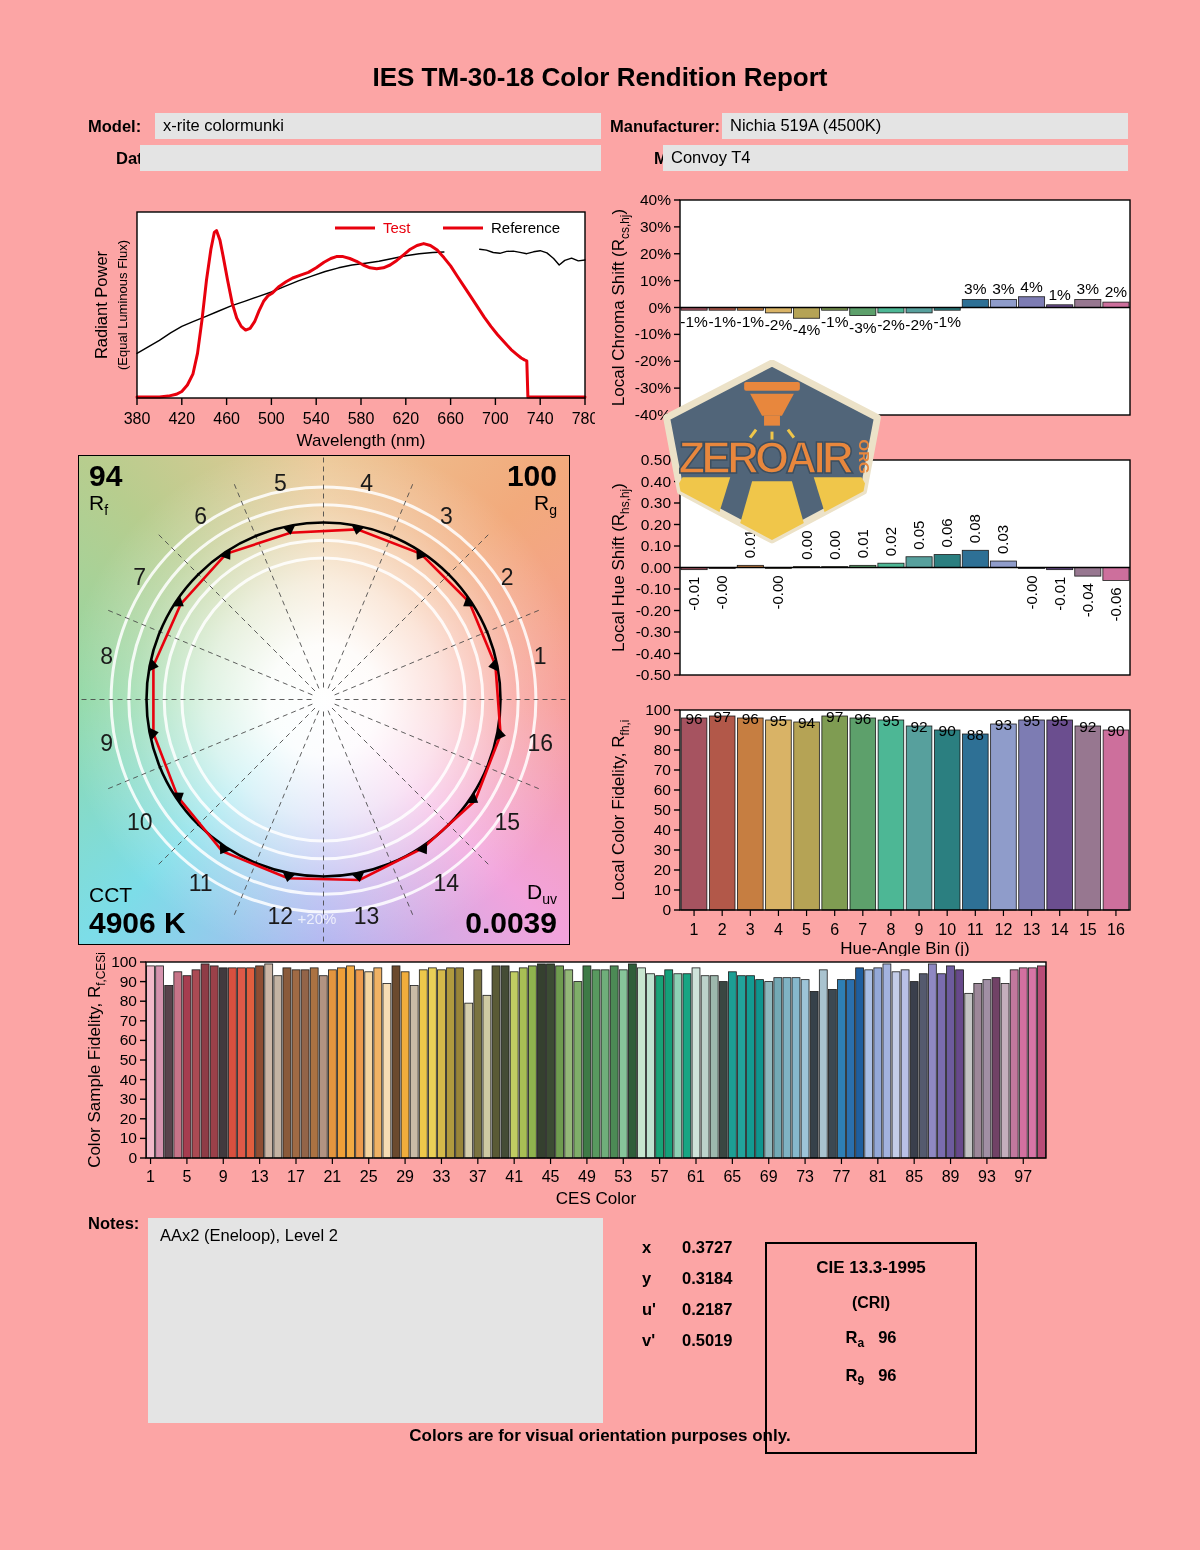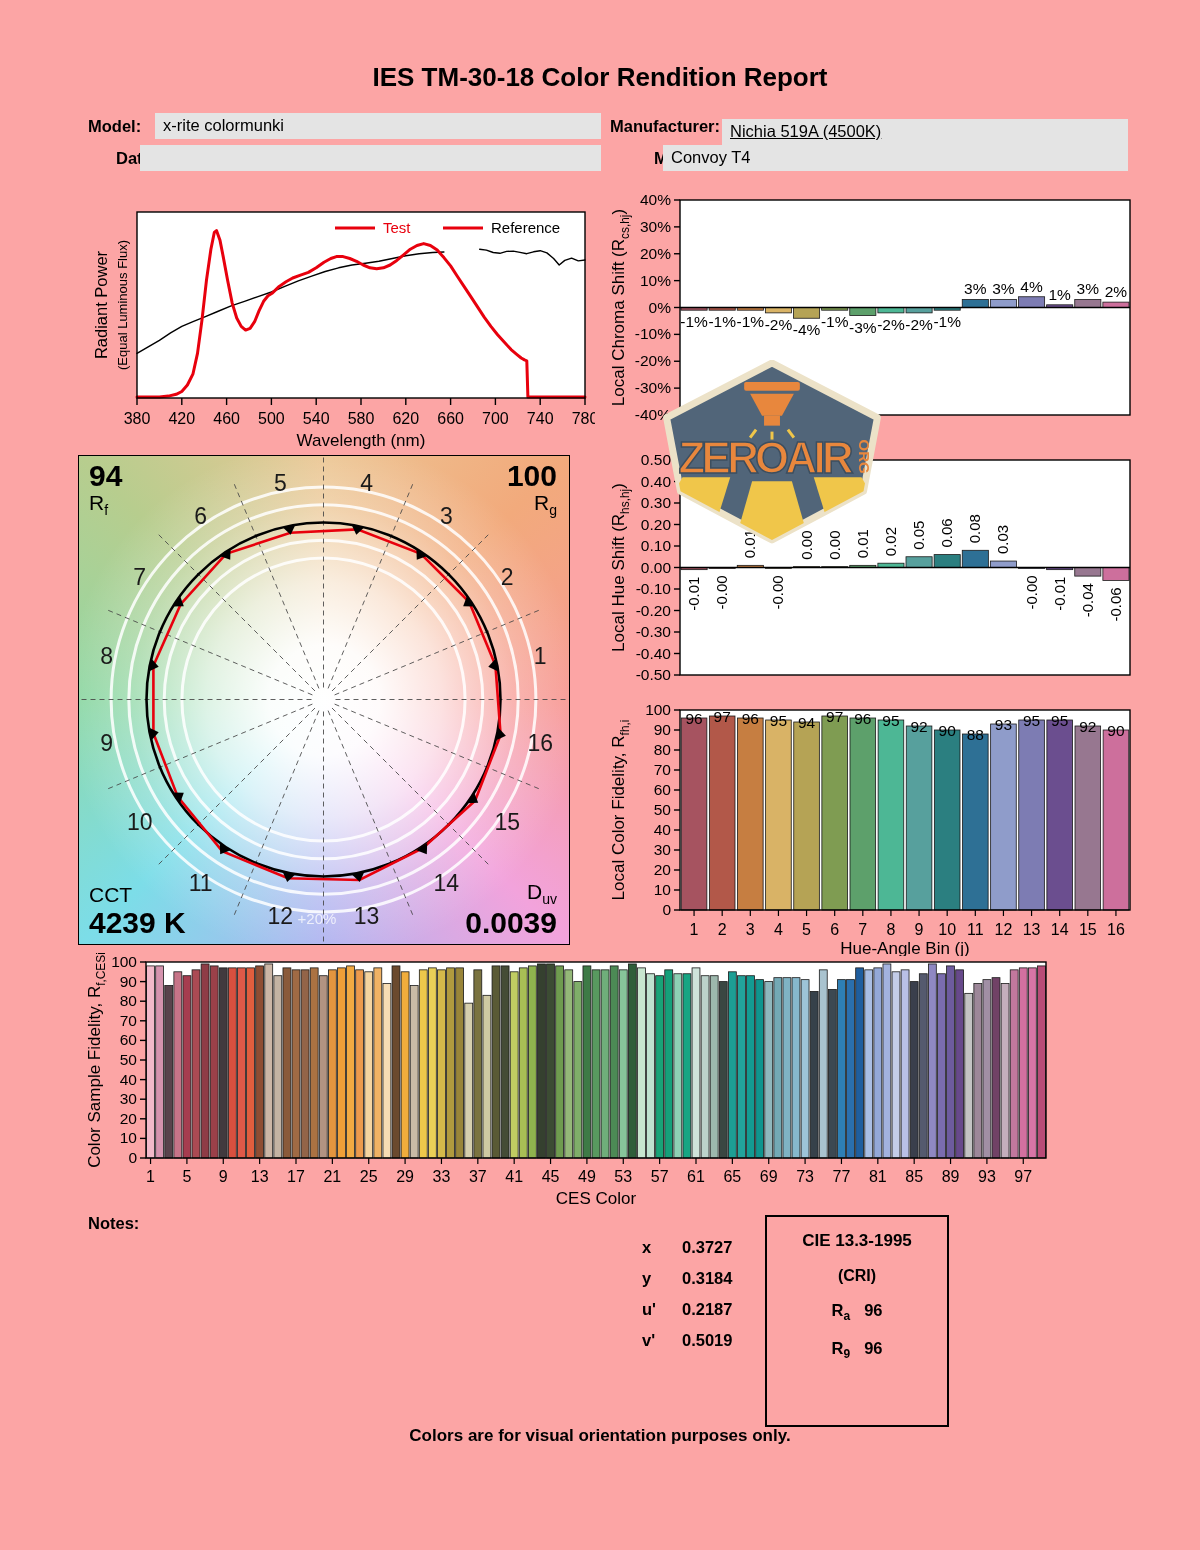--- a/index.html
+++ b/index.html
@@ -32,21 +32,21 @@
 </head>
 <body>
 
 <div id="page">
 
   <div id="title" class="abs">IES TM-30-18 Color Rendition Report</div>
 
   <div class="abs meta-label" style="left:88px;top:117px;">Model:</div>
   <div class="abs meta-field" style="left:155px;top:113px;width:430px;">x-rite colormunki</div>
   <div class="abs meta-label" style="left:610px;top:117px;">Manufacturer:</div>
-  <div class="abs meta-field" style="left:722px;top:119px;width:390px;text-decoration:underline;">Nichia 519A (4500K)</div>
+  <div class="abs meta-field" style="left:722px;top:113px;width:390px;">Nichia 519A (4500K)</div>
   <div class="abs meta-label" style="left:88px;top:149px;margin-left:28px;">Date:</div>
   <div class="abs meta-field" style="left:140px;top:145px;width:445px;"></div>
   <div class="abs meta-label" style="left:610px;top:149px;margin-left:44px;">Model:</div>
   <div class="abs meta-field" style="left:663px;top:145px;width:449px;">Convoy T4</div>
 
   <svg id="spd-svg" class="abs" style="left:85px;top:198px;" width="510" height="255">
       <rect x="52" y="14" width="448" height="186" fill="#fff" stroke="none"></rect>
       <path d="M52.0 155.4 L63.2 148.8 L74.4 142.3 L85.6 134.9 L96.8 128.4 L108.0 123.7 L119.2 119.1 L132.6 113.5 L146.1 107.9 L159.5 103.3 L173.0 98.6 L186.4 94.0 L199.8 88.4 L213.3 82.8 L226.7 78.2 L240.2 73.5 L253.6 69.8 L267.0 67.0 L280.5 65.2 L293.9 63.3 L307.4 60.5 L320.8 57.7 L334.2 55.8 L347.7 54.5 L358.9 54.0" fill="none" stroke="#000000" stroke-width="1.4" stroke-linejoin="round" stroke-linecap="round"></path>
       <path d="M394.7 51.2 L401.4 52.1 L408.2 54.5 L414.9 55.3 L421.6 53.4 L428.3 53.1 L435.0 54.4 L441.8 55.7 L448.5 53.8 L455.2 52.7 L461.9 54.9 L468.6 60.5 L474.2 67.0 L479.8 62.4 L486.6 60.1 L493.3 62.9 L500.0 62.0" fill="none" stroke="#000000" stroke-width="1.4" stroke-linejoin="round" stroke-linecap="round"></path>
       <path d="M52.0 199.1 L74.4 199.1 L83.4 198.1 L91.2 196.3 L96.8 193.5 L102.4 187.0 L108.0 175.8 L112.5 155.4 L117.0 121.9 L121.4 82.8 L125.9 51.2 L129.3 34.5 L131.5 32.6 L134.9 41.9 L138.2 58.6 L142.7 82.8 L147.2 105.1 L151.7 120.0 L156.2 128.4 L160.6 132.1 L165.1 130.3 L169.6 123.7 L174.1 112.6 L178.6 103.3 L183.0 97.7 L187.5 94.9 L194.2 88.4 L201.0 83.8 L207.7 80.0 L215.5 77.2 L223.4 74.4 L231.2 69.8 L239.0 64.2 L245.8 60.5 L251.4 58.6 L258.1 58.6 L264.8 60.5 L271.5 63.3 L278.2 67.0 L285.0 69.8 L291.7 70.7 L298.4 69.8 L305.1 67.0 L311.8 62.4 L318.6 56.8 L325.3 51.2 L332.0 47.5 L338.7 45.6 L345.4 47.5 L352.2 52.1 L358.9 59.6 L365.6 67.9 L372.3 78.2 L379.0 88.4 L385.8 98.6 L392.5 108.9 L399.2 119.1 L405.9 128.4 L412.6 136.8 L419.4 144.2 L426.1 151.6 L431.7 156.3 L436.2 160.0 L439.5 161.9 L441.8 162.8 L442.9 199.1 L500.0 199.1" fill="none" stroke="#e8000d" stroke-width="3" stroke-linejoin="round" stroke-linecap="round"></path>
@@ -355,21 +355,21 @@
     <div class="cvg-corner" style="left:10px;top:4px;">
       <div class="cvg-big">94</div>
       <div class="cvg-small"><span>R</span><sub>f</sub></div>
     </div>
     <div class="cvg-corner" style="right:12px;top:4px;text-align:right;">
       <div class="cvg-big">100</div>
       <div class="cvg-small"><span>R</span><sub>g</sub></div>
     </div>
     <div class="cvg-corner" style="left:10px;bottom:6px;">
       <div class="cvg-small">CCT</div>
-      <div class="cvg-big">4239 K</div>
+      <div class="cvg-big">4906 K</div>
     </div>
     <div class="cvg-corner" style="right:12px;bottom:6px;text-align:right;">
       <div class="cvg-small"><span>D</span><sub>uv</sub></div>
       <div class="cvg-big">0.0039</div>
     </div>
   </div>
 
   <svg id="ces-svg" class="abs" style="left:78px;top:950px;" width="1075" height="258">
       <rect x="68" y="12" width="900" height="196" fill="#fff"></rect>
       <rect x="68.6" y="15.920000000000016" width="7.8909090909090915" height="192.07999999999998" fill="#f2b9c9" stroke="#1a1a1a" stroke-width="0.8"></rect>
@@ -542,41 +542,42 @@
       <line x1="872.5454545454546" y1="208" x2="872.5454545454546" y2="214" stroke="#000" stroke-width="1.2"></line>
       <text x="872.5454545454546" y="232" font-size="16" text-anchor="middle" fill="#000">89</text>
       <line x1="908.909090909091" y1="208" x2="908.909090909091" y2="214" stroke="#000" stroke-width="1.2"></line>
       <text x="908.909090909091" y="232" font-size="16" text-anchor="middle" fill="#000">93</text>
       <line x1="945.2727272727274" y1="208" x2="945.2727272727274" y2="214" stroke="#000" stroke-width="1.2"></line>
       <text x="945.2727272727274" y="232" font-size="16" text-anchor="middle" fill="#000">97</text>
       <text x="518" y="254" font-size="17" text-anchor="middle" fill="#000">CES Color</text>
     </svg>
 
   <div class="abs meta-label" style="left:88px;top:1214px;">Notes:</div>
+  <div id="notes-box" class="abs" style="left:148px;top:1218px;width:455px;height:205px;">AAx2 (Eneloop), Level 2</div>
 
   <div class="abs" style="left:642px;top:1238px;">
     <div class="chrom-row">
         <span class="lbl">x</span>
         <span>0.3727</span>
       </div>
     <div class="chrom-row">
         <span class="lbl">y</span>
         <span>0.3184</span>
       </div>
     <div class="chrom-row">
         <span class="lbl">u'</span>
         <span>0.2187</span>
       </div>
     <div class="chrom-row">
         <span class="lbl">v'</span>
         <span>0.5019</span>
       </div>
   </div>
 
-  <div id="cie-box" class="abs" style="left:765px;top:1215px;width:184px;height:212px;">
+  <div id="cie-box" class="abs" style="left:765px;top:1242px;width:212px;height:212px;">
     <div class="t1">CIE 13.3-1995</div>
     <div class="t2">(CRI)</div>
     <div class="row"><span>R</span><sub>a</sub><span class="val">96</span></div>
     <div class="row"><span>R</span><sub>9</sub><span class="val">96</span></div>
   </div>
 
   <div id="footer" class="abs">Colors are for visual orientation purposes only.</div>
 
   <svg id="logo" class="abs" viewBox="0 0 240 185">
     <defs>

